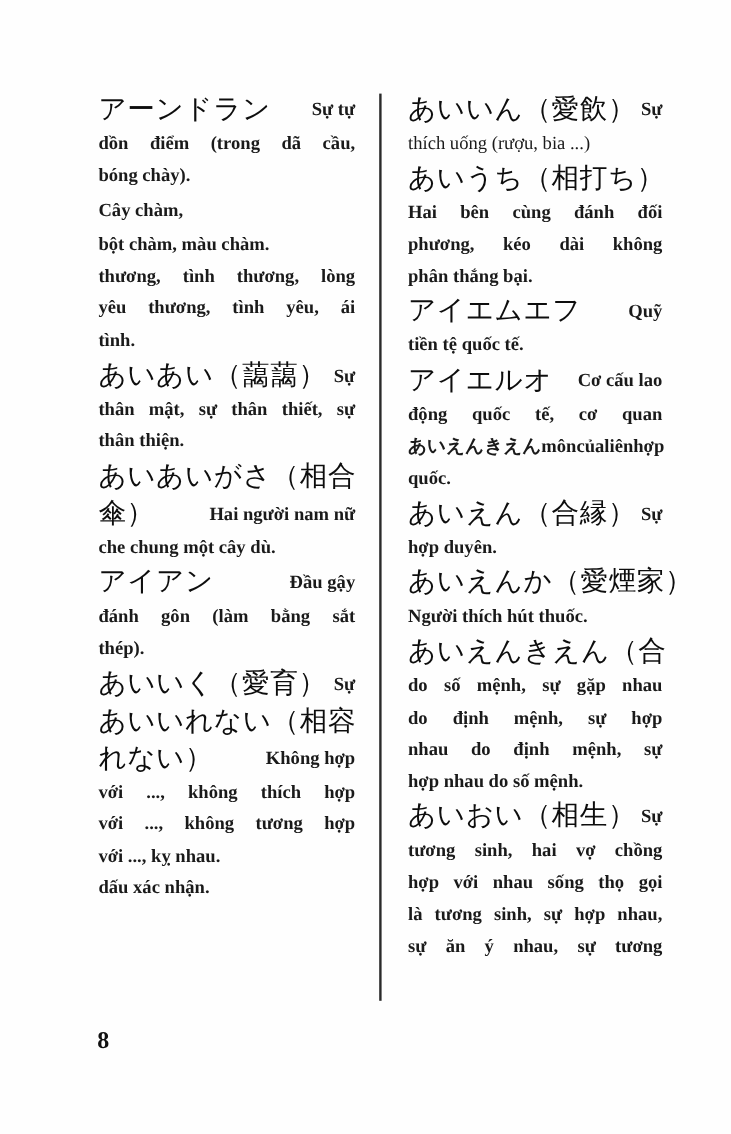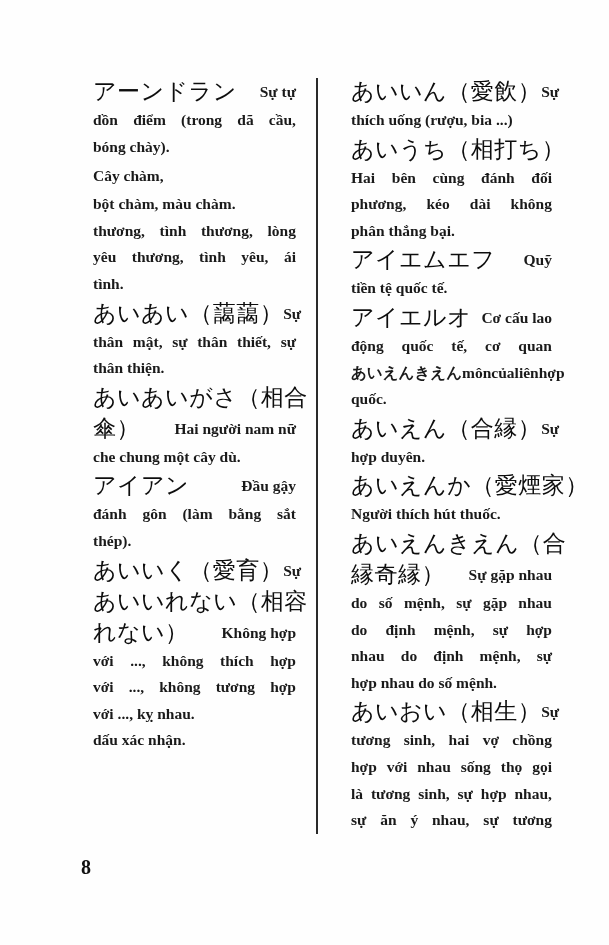--- a/index.html
+++ b/index.html
@@ -39,41 +39,40 @@
   .line {
     display: flex;
     justify-content: space-between;
     align-items: flex-end;
     white-space: nowrap;
     height: 26.6px;
     line-height: 26.6px;
     font-size: 15.5px;
     font-weight: bold;
     letter-spacing: 0;
-    margin-left: 11px;
   }
   .line.last { justify-content: flex-start; }
   .line.head {
     height: 31px;
     line-height: 31px;
   }
   .jp {
     font-family: "DejaVu Sans", "Liberation Sans", sans-serif;
     font-size: 23px;
     font-weight: normal;
     color: #0d0d0d;
     letter-spacing: 0.5px;
   }
   .vi {
     font-family: "Liberation Serif", "DejaVu Serif", serif;
     font-size: 15.5px;
     font-weight: bold;
     color: #1a1a1a;
   }
-  .vi.light { font-weight: bold; }
+  .vi.light { font-weight: normal; }
   .w { display: inline-block; }
   .page-number {
     position: absolute;
     left: 81px;
     top: 856px;
     font-family: "Liberation Serif", "DejaVu Serif", serif;
     font-size: 20px;
     font-weight: bold;
     color: #111;
   }
@@ -255,24 +254,20 @@
       </div>
       <div class="line head last">
         <span class="jp">あいえんか（愛煙家）</span>
       </div>
       <div class="line last">
         <span class="vi">Người thích hút thuốc.</span>
       </div>
       <div class="line head last">
         <span class="jp">あいえんきえん（合</span>
       </div>
-      <div class="line head">
-        <span class="jp">縁奇縁）</span>
-        <span class="vi">Sự gặp nhau</span>
-      </div>
       <div class="line">
         <span class="vi w">do</span>
         <span class="vi w">số</span>
         <span class="vi w">mệnh,</span>
         <span class="vi w">sự</span>
         <span class="vi w">gặp</span>
         <span class="vi w">nhau</span>
       </div>
       <div class="line">
         <span class="vi w">do</span>

